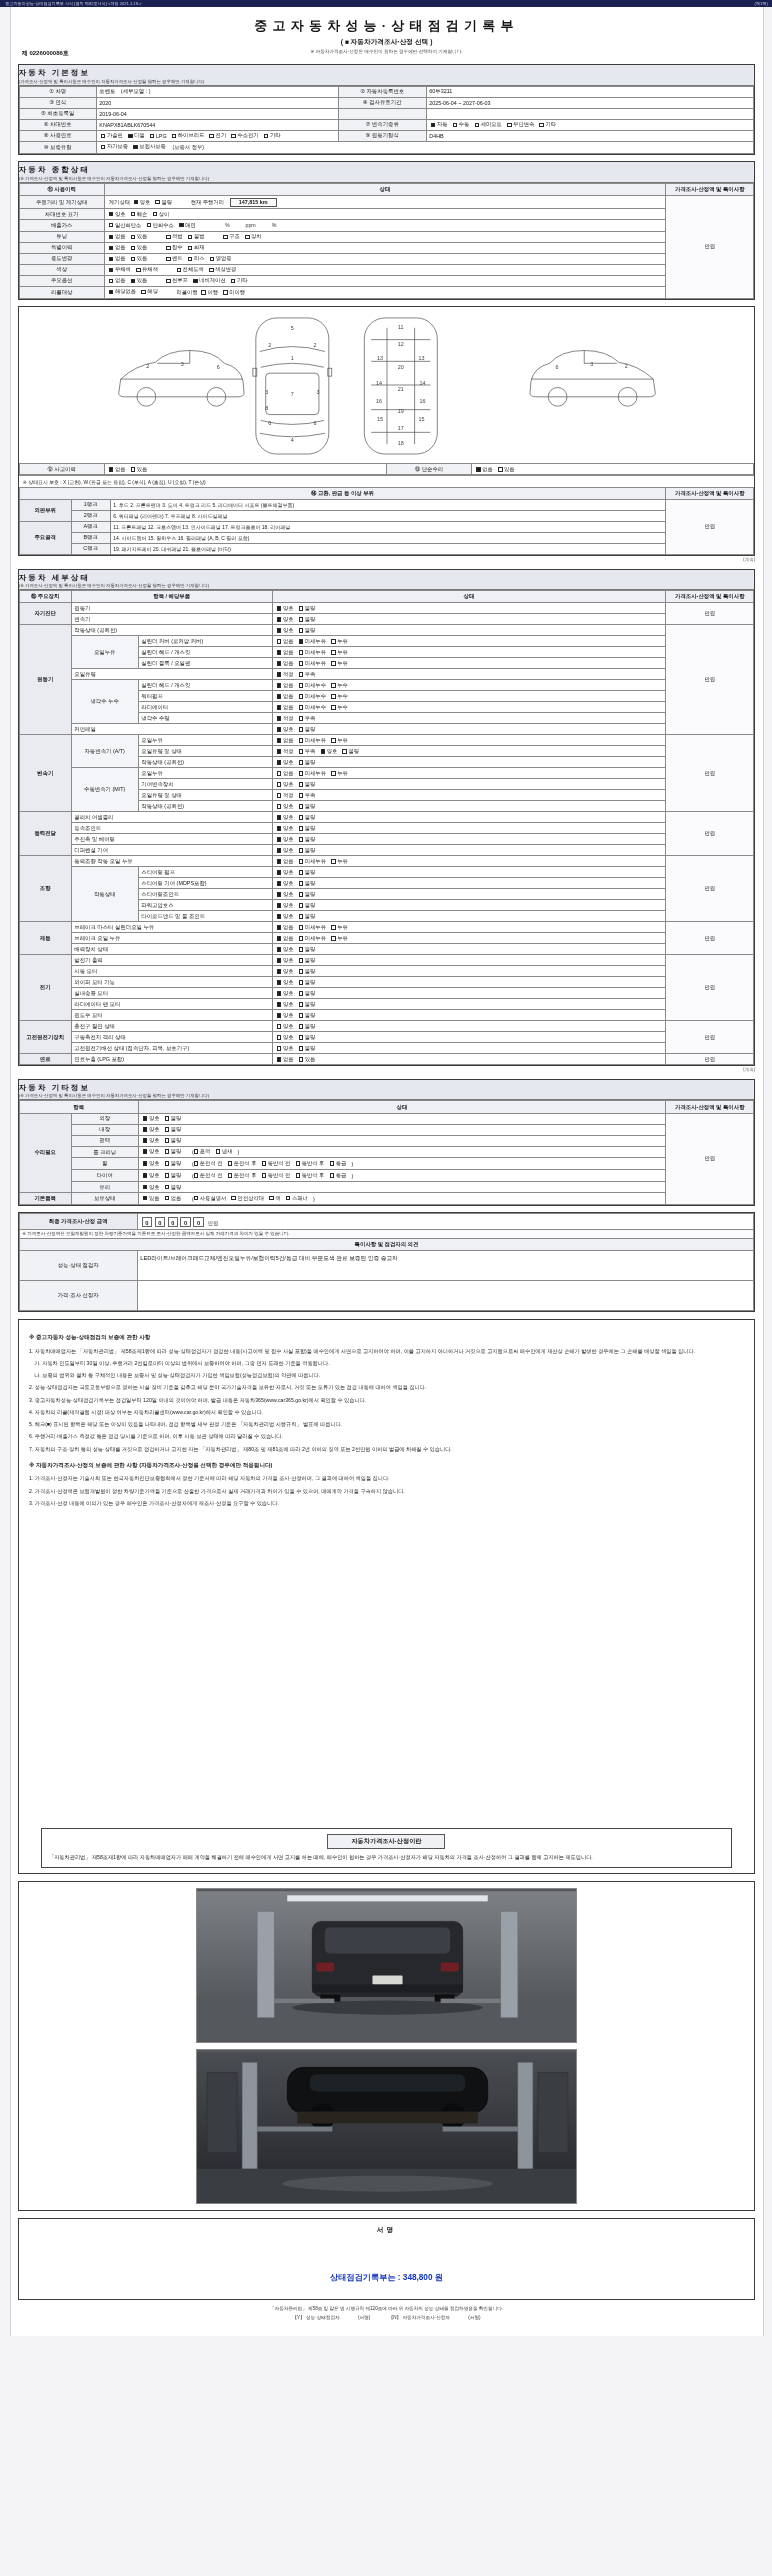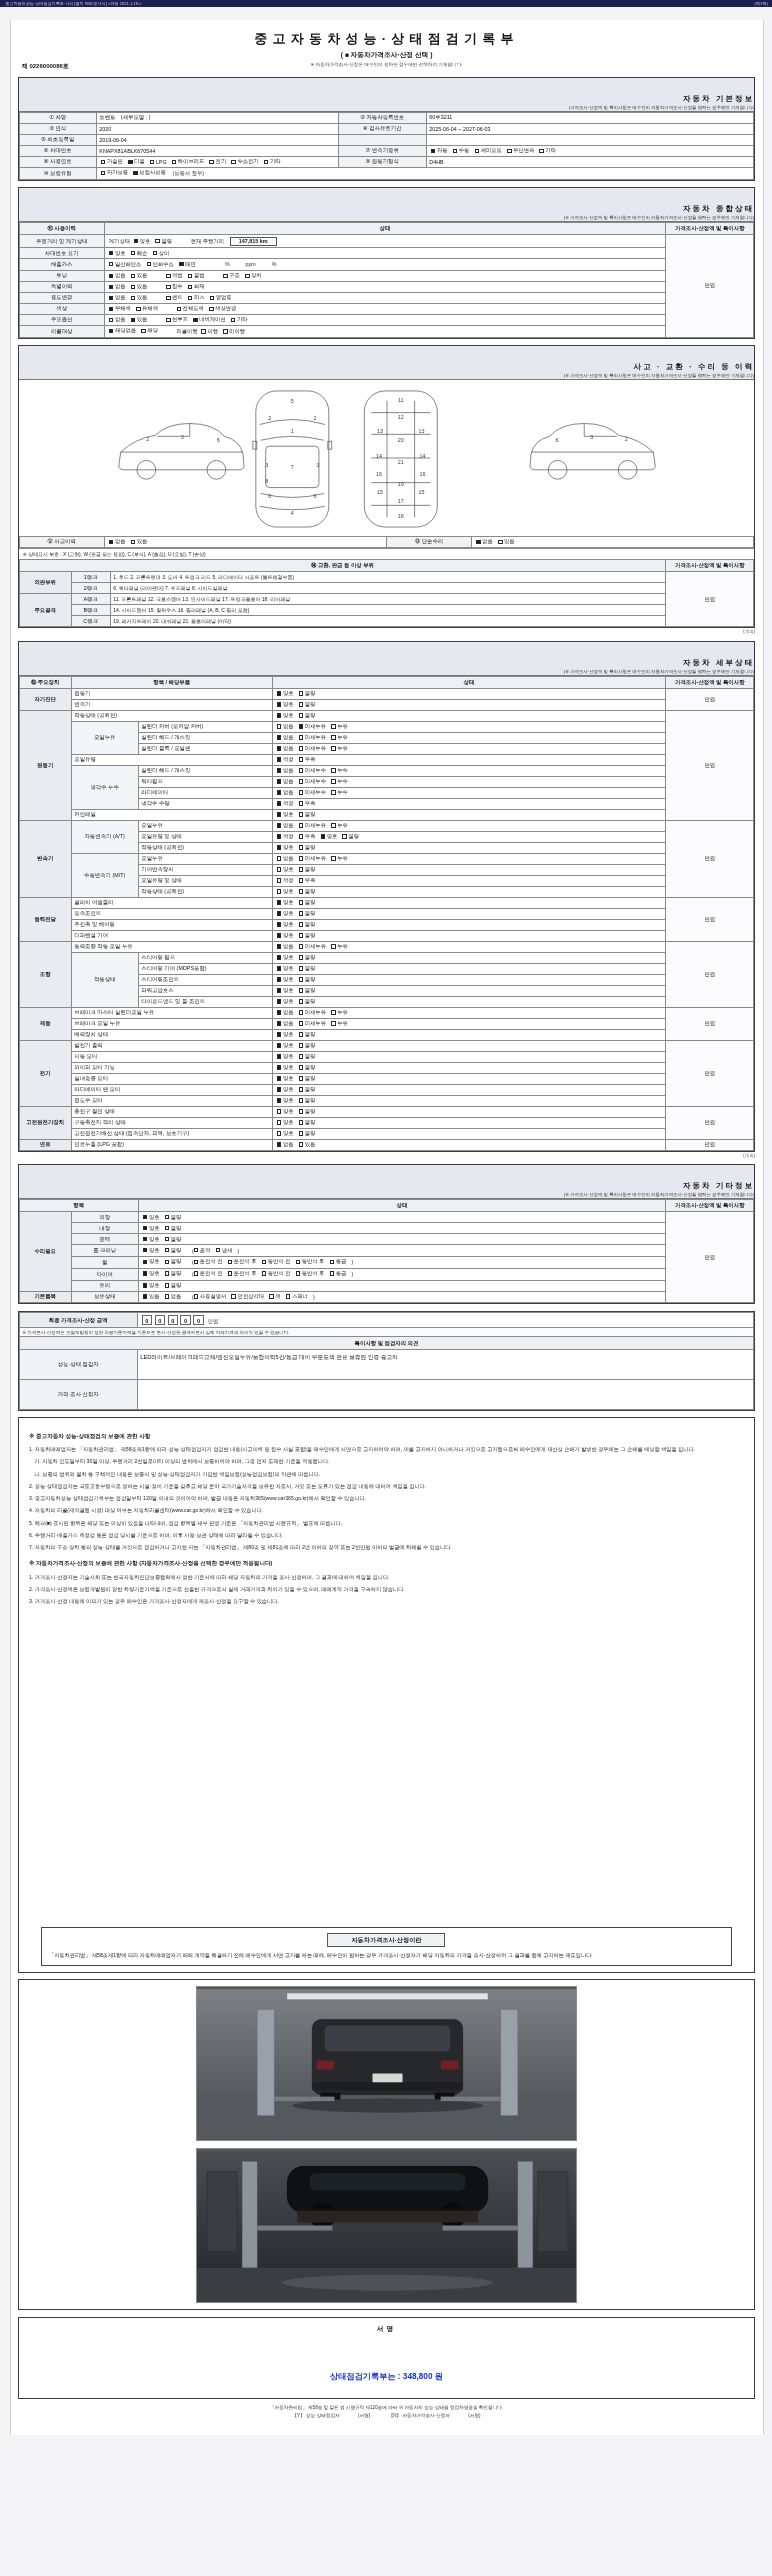--- a/index.html
+++ b/index.html
@@ -1,25 +1,25 @@
 <!DOCTYPE html>
 <html style="font-size:8.2px"><head>
 <meta charset="utf-8">
 <style>
 *{box-sizing:border-box;margin:0;padding:0}
 body{width:773px;min-height:2576px;background:#f4f4f6;font-family:"Liberation Sans","DejaVu Sans",sans-serif;color:#151515}
 .topstrip{height:7.2px;background:#1b2150;color:#c8cde8;font-size:4.1px;display:flex;justify-content:space-between;align-items:center;padding:0 5.2px}
-.sheet{width:754px;margin:13px auto;background:#fff;padding:4.1px 7.2px 13.4px;border-left:0.5px solid #cfcfd4;border-right:0.5px solid #cfcfd4}
+.sheet{width:754px;margin:0 auto;background:#fff;padding:4.1px 7.2px 13.4px;border-left:0.5px solid #cfcfd4;border-right:0.5px solid #cfcfd4}
 .doc-head{position:relative;text-align:center;padding:6.2px 0 4.1px}
 .doc-title{font-size:13px;font-weight:bold;letter-spacing:5.2px}
 .doc-sub{font-size:6.7px;font-weight:bold;margin-top:2.6px}
 .doc-note{font-size:4.6px;color:#444;margin-top:1.5px}
 .doc-no{position:absolute;left:4.1px;bottom:0;font-size:6px;font-weight:bold}
 .section{border:0.7px solid #3c3c3c;margin-top:6.7px;background:#fff}
-.sec-head{background:#e6e8ef;border-bottom:0.5px solid #777;text-align:right;padding:16px 0 1px}
+.sec-head{background:#e6e8ef;border-bottom:0.5px solid #777;text-align:left;padding:3px 0 1px}
 .sec-title{font-size:7.5px;font-weight:bold;letter-spacing:2.1px}
 .sec-note{font-size:4.4px;color:#333;margin-top:0.5px}
 table{border-collapse:collapse;width:100%;table-layout:fixed}
 td,th{border:0.5px solid #8a8a8a;font-size:5.4px;padding:1.5px 2.6px;vertical-align:middle;word-break:break-all}
 th{background:#eef0f5;font-weight:bold;text-align:center;padding:2.1px 1px}
 .lbl{background:#f1f2f6;text-align:center}
 .lbl.grp{font-weight:bold;background:#e9ebf1}
 .lbl.sub{background:#f4f5f8}
 .pcell{padding:1.5px 4.1px}
 .pgroup{display:inline-flex;align-items:center;margin-right:13.4px;white-space:nowrap}
@@ -386,24 +386,20 @@
                   <span class="bx"></span>
                   <span class="olb">미이행</span>
                 </span>
               </span></td>
           </tr>
         </tbody>
     </table>
   </div>
 
   <div class="section">
-    <div class="sec-head">
-      <div class="sec-title">사고 · 교환 · 수리 등 이력</div>
-      <div class="sec-note">(※ 가격조사·산정액 및 특이사항은 매수인이 자동차가격조사·산정을 원하는 경우에만 기재합니다)</div>
-    </div>
     <div class="diagram-wrap">
       <svg id="diag-svg" viewBox="0 0 1160 300" width="572" height="148">
         <g class="outline" transform="translate(30,70)">
           <path d="M6,96 L10,68 Q40,40 80,34 Q104,10 150,10 Q198,10 220,36 Q252,44 258,72 L260,96 Q260,104 248,104 L18,104 Q6,104 6,96 Z"></path>
           <circle cx="62" cy="104" r="19"></circle>
             <circle cx="204" cy="104" r="19"></circle>
           <path d="M10,68 L258,68 M84,36 L150,36 M150,10 L150,36"></path>
         </g>
         <g class="outline" transform="translate(308,10)">
           <rect x="6" y="4" width="148" height="276" rx="42"></rect>

